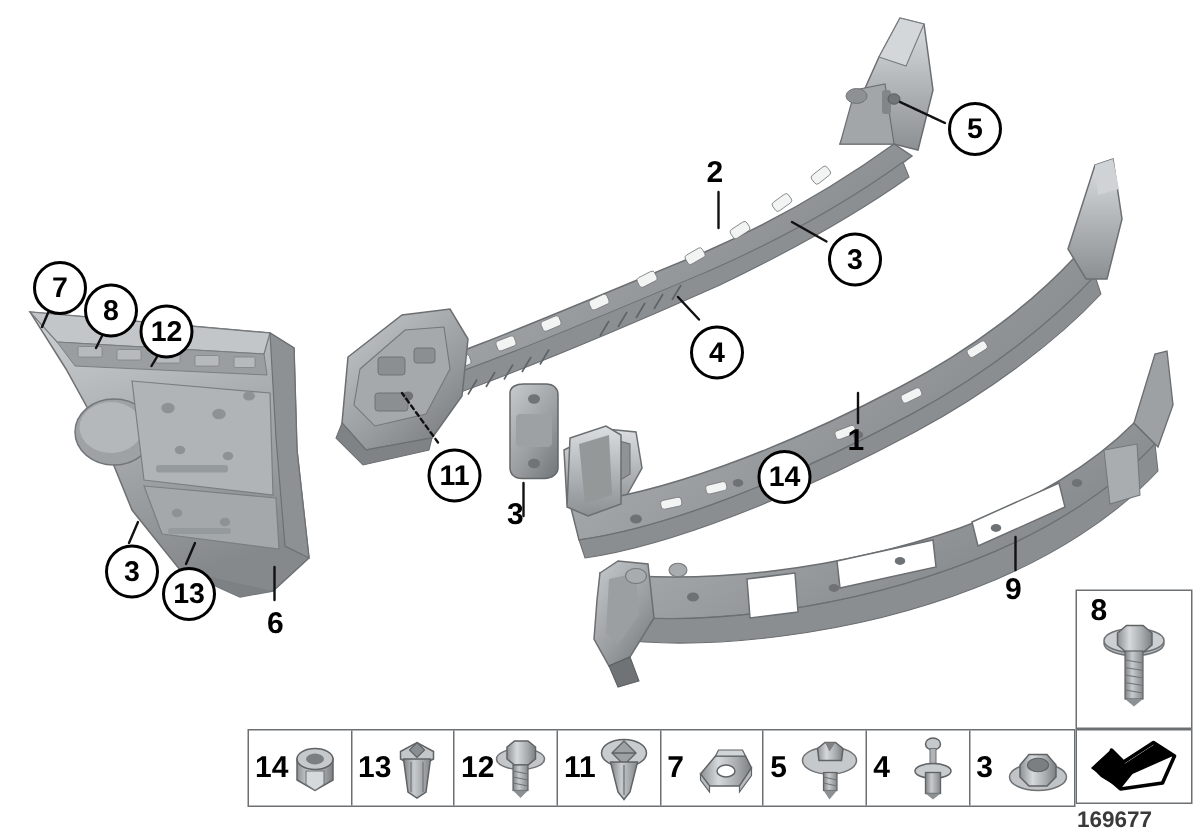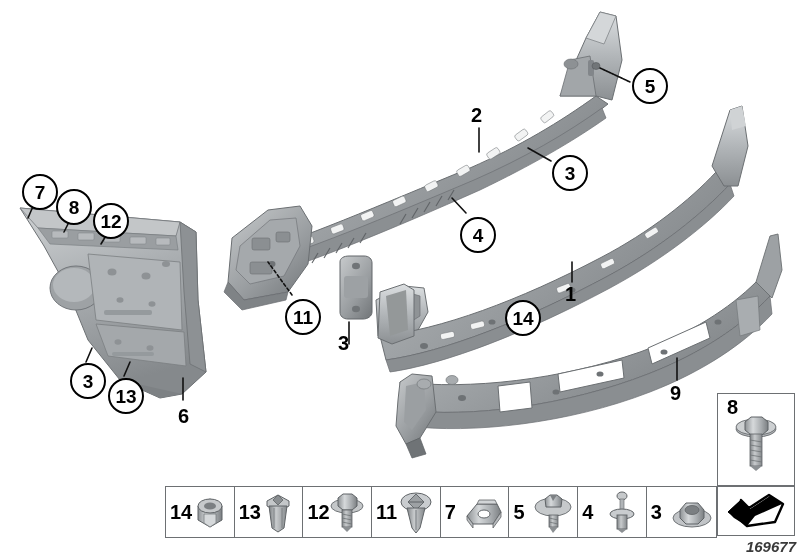--- a/index.html
+++ b/index.html
@@ -50,22 +50,22 @@
 
   
   #boxarrow{
     position:absolute;left:717px;top:486px;width:78px;height:50px;
     border:1.5px solid #6d7073;background:#fff;z-index:40;box-sizing:border-box;
     display:flex;align-items:center;justify-content:center;
   }
 
   
   #diagid{
-    position:absolute;left:718px;top:538px;width:78px;text-align:right;
-    font-size:15px;font-weight:bold;color:#3a3a3a;z-index:40;font-style:italic;
+    position:absolute;left:718px;top:538px;width:78px;text-align:left;
+    font-size:15px;font-weight:bold;color:#3a3a3a;z-index:40;
   }
 
   .art{position:absolute;}
 </style>
 </head>
 <body>
 
 <div id="stage">
 
   <svg class="art" width="800" height="560" viewBox="0 0 800 560" style="left:0;top:0;z-index:10;">

